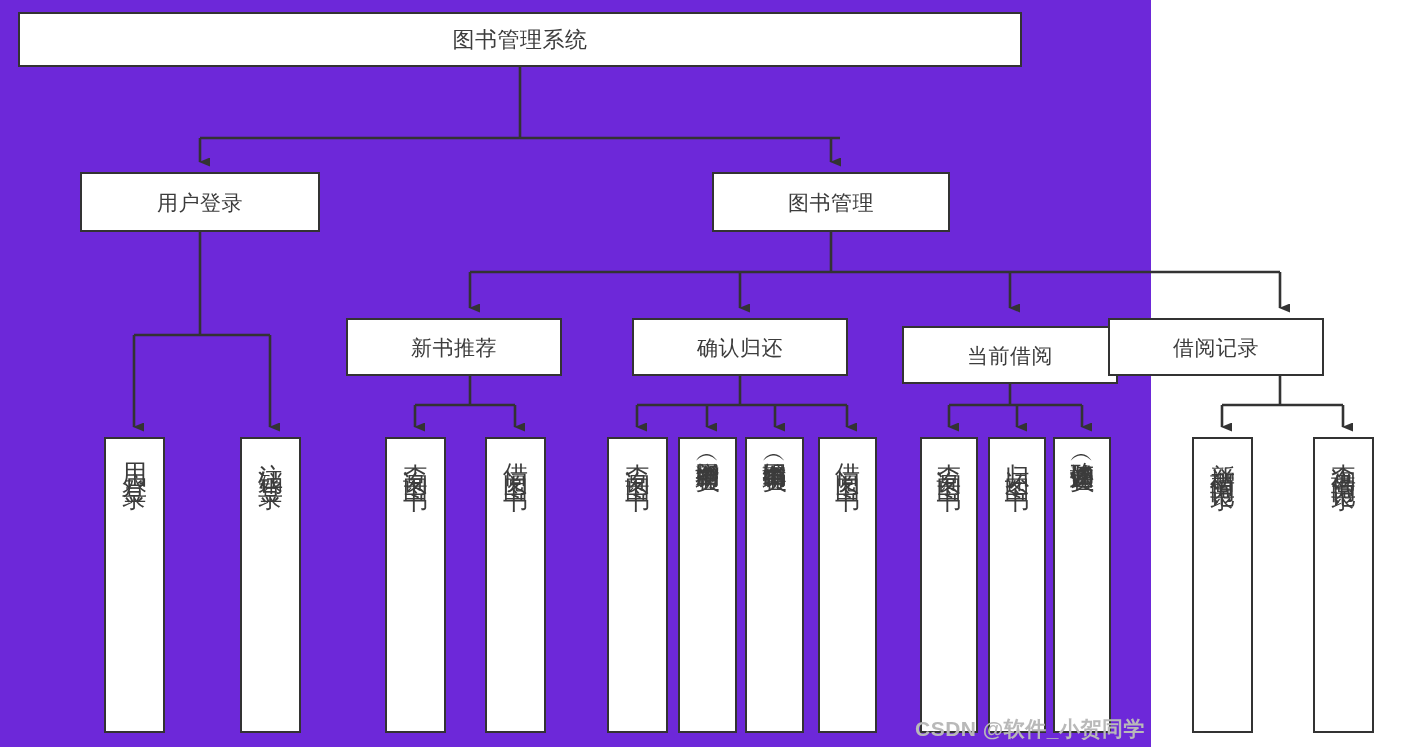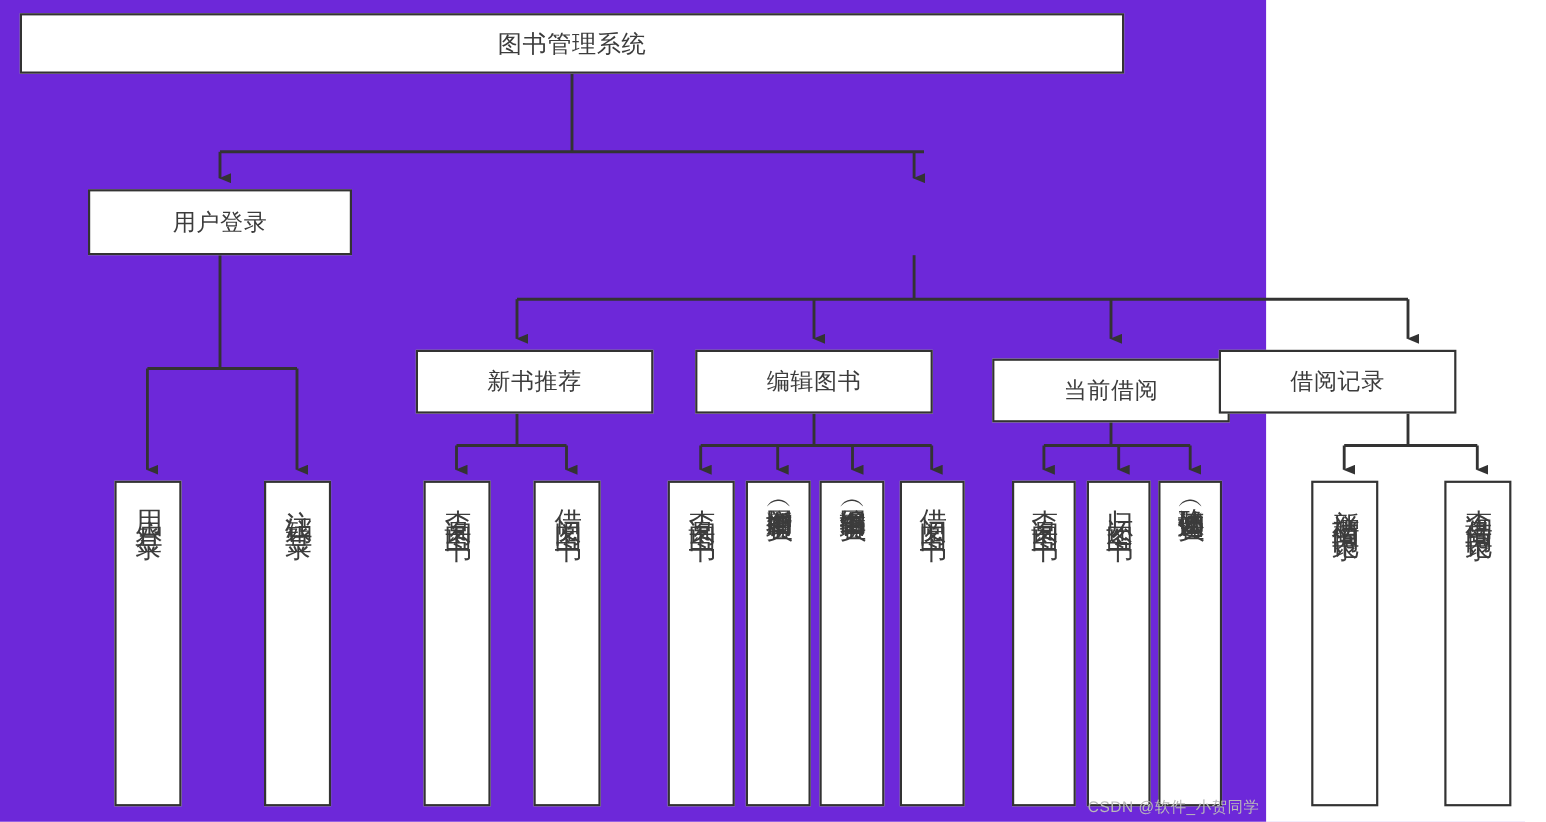--- a/index.html
+++ b/index.html
@@ -36,23 +36,24 @@
     line-height:1.0;
     letter-spacing:3px;
     white-space:nowrap;
   }
   .node-v.short .node-label{letter-spacing:8px;}
   .node-v.mid .node-label{letter-spacing:5px;}
   .node-v.long .node-label{letter-spacing:1px;font-size:24px;}
 
   .watermark{
     position:absolute;right:6px;bottom:4px;
-    font-size:14px;color:#b9b9b9;
+    font-size:21px;color:#b9b9b9;
     letter-spacing:0.5px;white-space:nowrap;
     pointer-events:none;
+    font-weight:bold;
   }
 </style>
 </head>
 <body>
 
 <div id="diagram-root">
 
   <svg id="tree-svg" viewBox="0 0 1405 747" xmlns="http://www.w3.org/2000/svg">
     <defs>
       <marker id="arrowhead" markerWidth="9" markerHeight="11" refX="4.5" refY="10" orient="auto" markerUnits="userSpaceOnUse">
@@ -103,26 +104,29 @@
     </g>
   </svg>
 
   <div class="node-box node-h node-root" style="left:18px;top:12px;width:1004px;height:55px;">
     <span class="node-label">图书管理系统</span>
   </div>
 
   <div class="node-box node-h" style="left:80px;top:172px;width:240px;height:60px;">
     <span class="node-label">用户登录</span>
   </div>
+  <div class="node-box node-h" style="left:712px;top:172px;width:238px;height:60px;">
+    <span class="node-label">图书管理</span>
+  </div>
 
-  <div class="node-box node-h" style="left:378px;top:318px;width:216px;height:58px;">
+  <div class="node-box node-h" style="left:346px;top:318px;width:216px;height:58px;">
     <span class="node-label">新书推荐</span>
   </div>
   <div class="node-box node-h" style="left:632px;top:318px;width:216px;height:58px;">
-    <span class="node-label">编辑图书</span>
+    <span class="node-label">确认归还</span>
   </div>
   <div class="node-box node-h" style="left:902px;top:326px;width:216px;height:58px;">
     <span class="node-label">当前借阅</span>
   </div>
   <div class="node-box node-h" style="left:1108px;top:318px;width:216px;height:58px;">
     <span class="node-label">借阅记录</span>
   </div>
 
   <div class="node-box node-v short" style="left:104px;top:437px;width:61px;height:296px;">
     <span class="node-label">用户登录</span>

